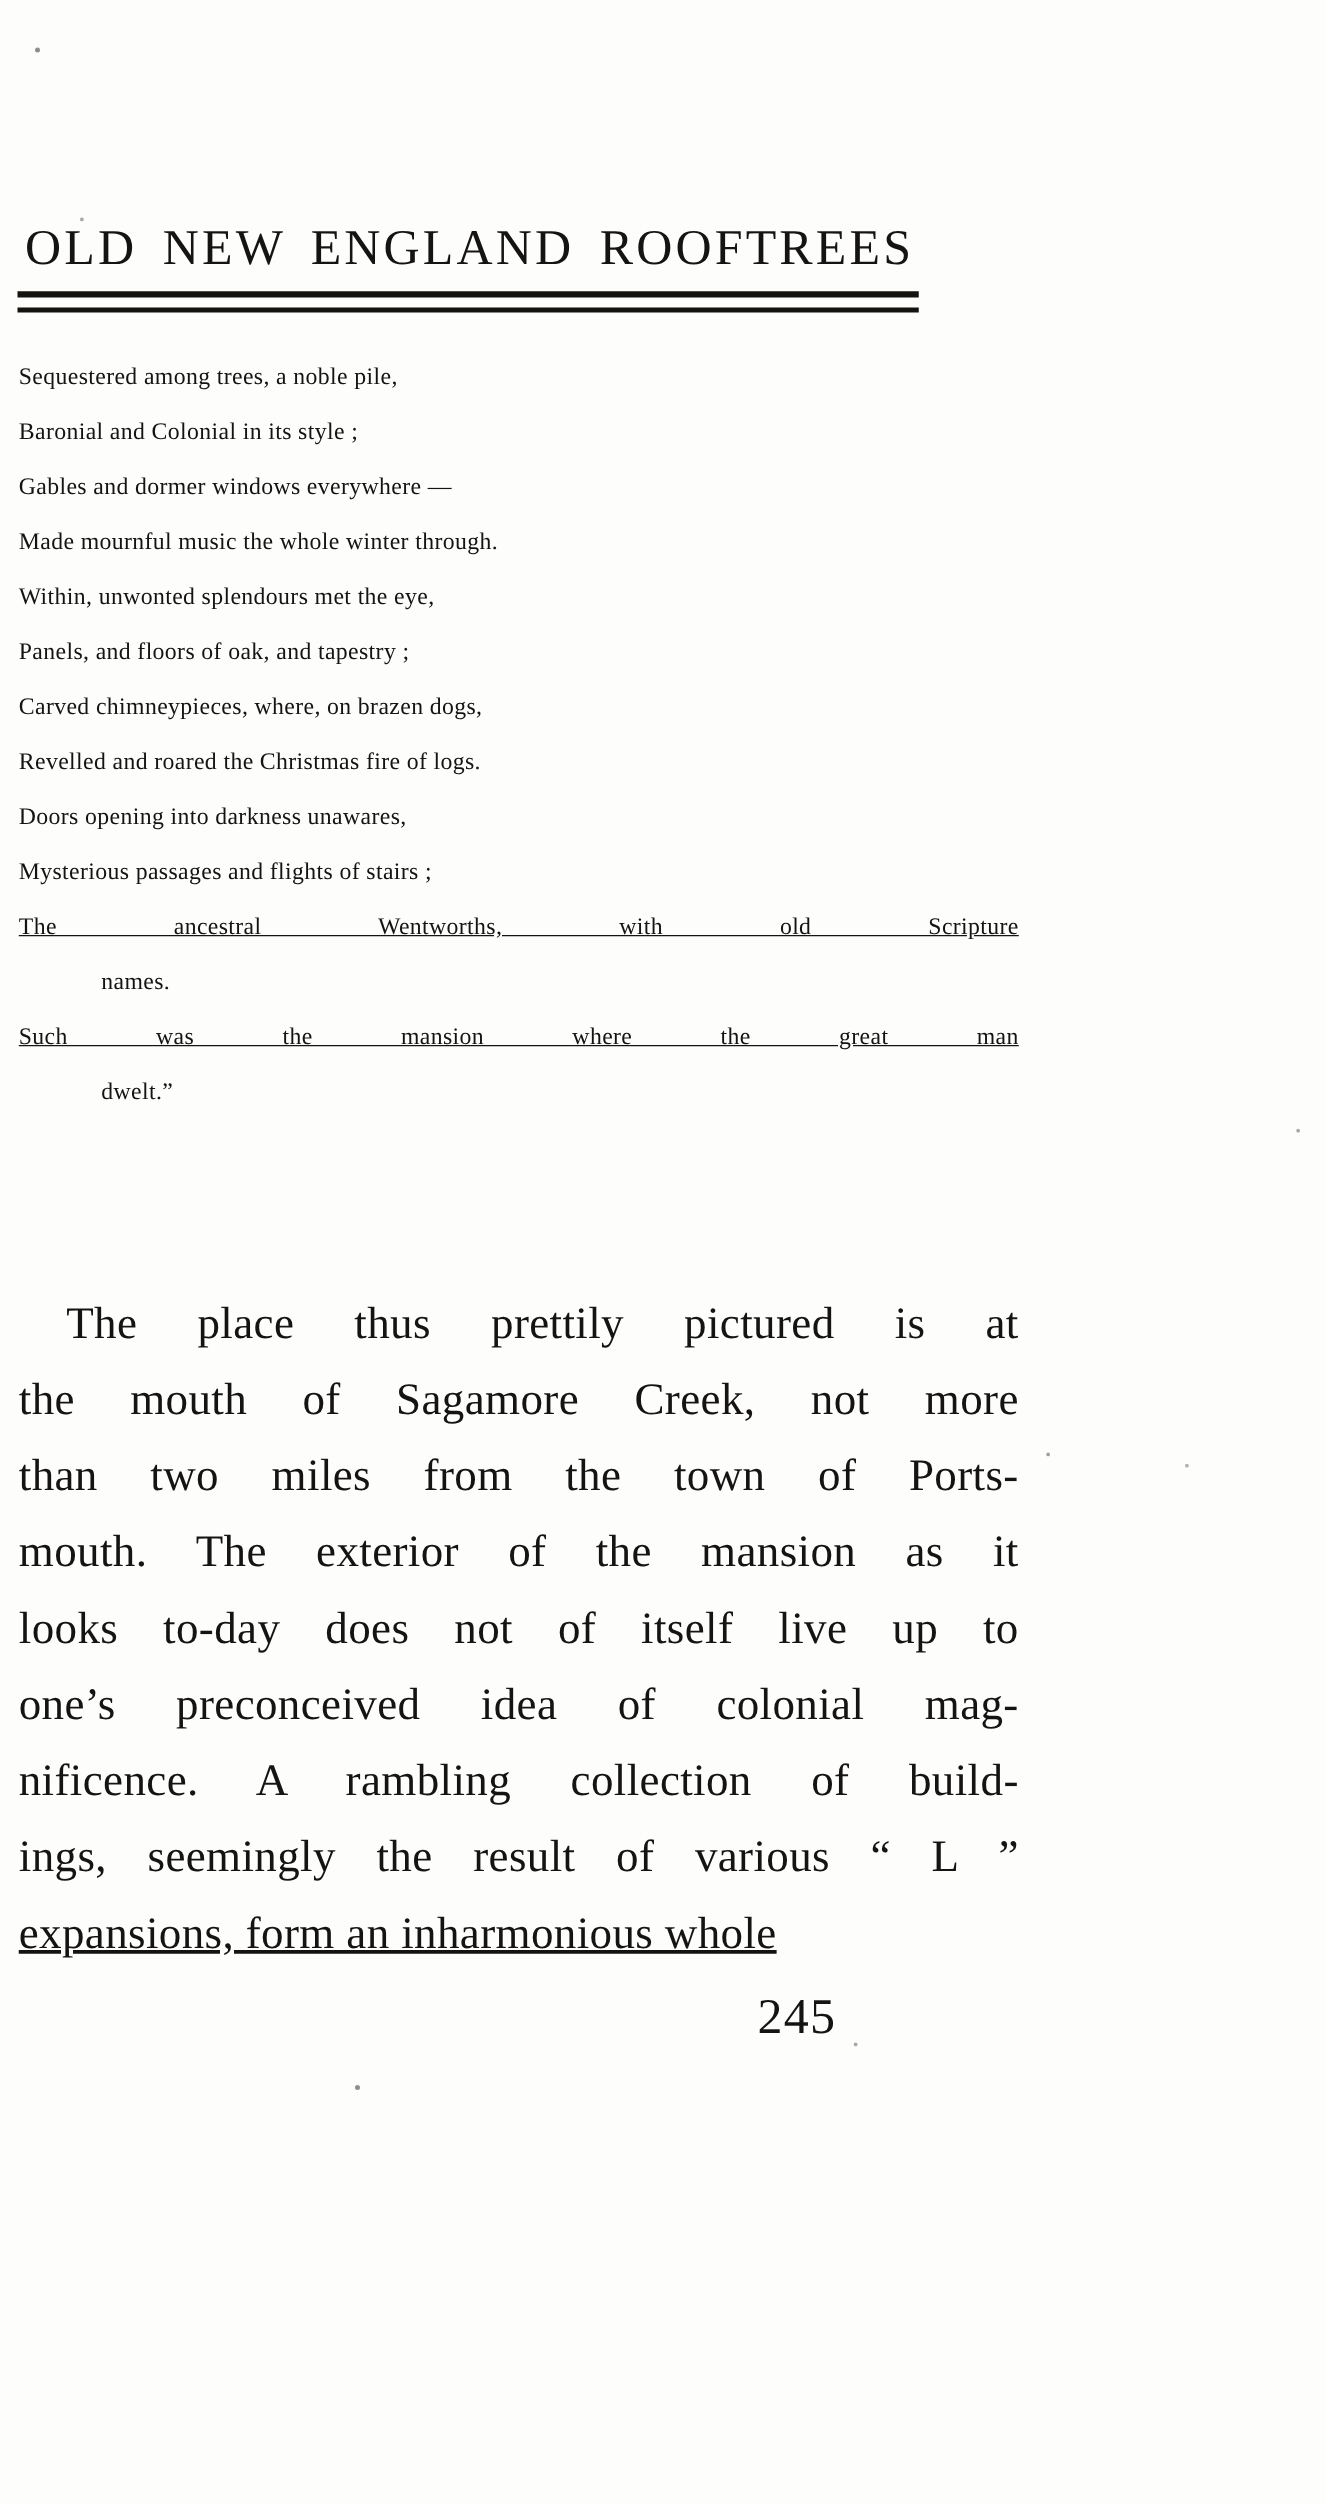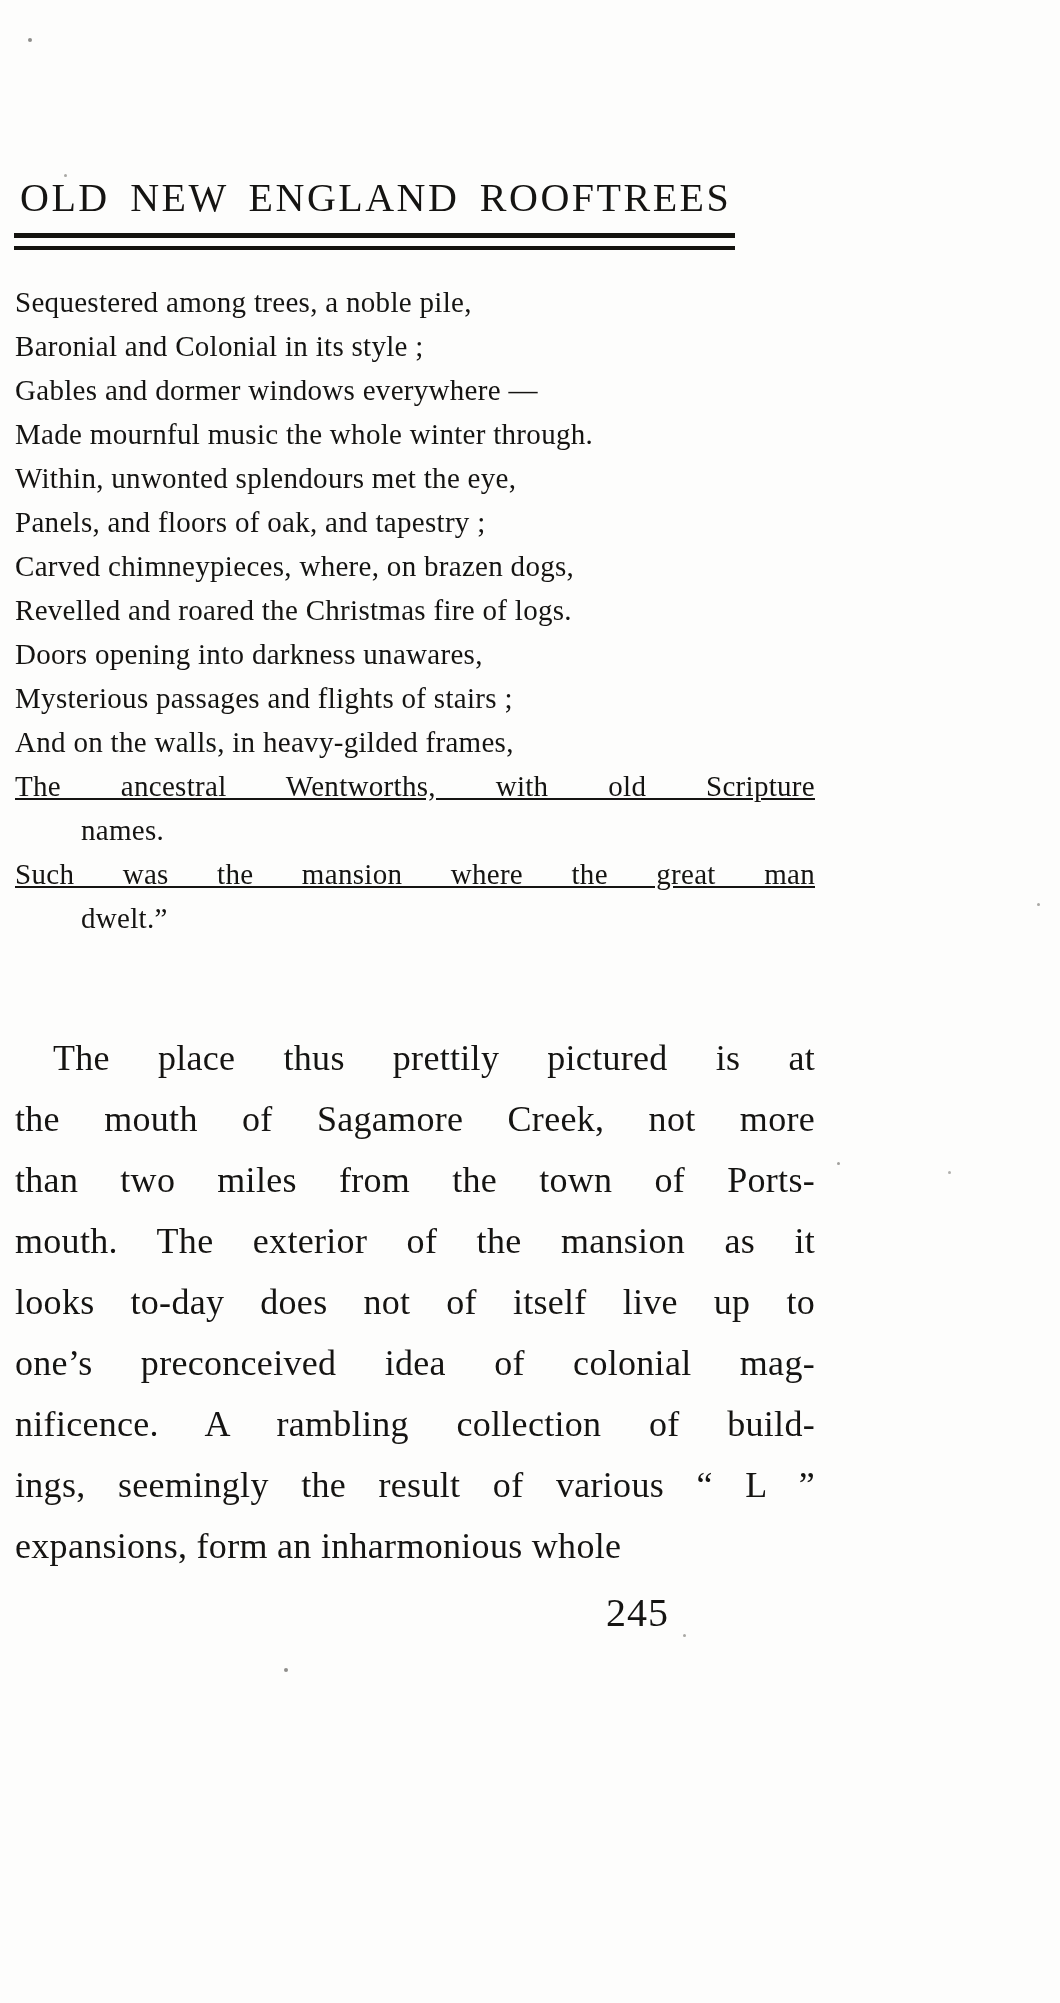--- a/index.html
+++ b/index.html
@@ -32,21 +32,21 @@
     width: 721px; height: 17px;
     border-top: 5px solid #14130f;
     border-bottom: 4px solid #14130f;
   }
 
   
   .poem {
     position: absolute;
     left: 15px; top: 280px;
     width: 800px;
-    font-size: 29px;
+    font-size: 19px;
     line-height: 44px;
     letter-spacing: 0.3px;
   }
   .poem .line { white-space: nowrap; }
   .poem .line.indent { padding-left: 66px; }
   .poem .line.spread {
     white-space: normal;
     text-align: justify;
     text-align-last: justify;
     text-decoration: underline;
@@ -59,21 +59,21 @@
     width: 800px;
     font-size: 36px;
     line-height: 61px;
     letter-spacing: 0.3px;
   }
   .body-para .line {
     text-align: justify;
     text-align-last: justify;
   }
   .body-para .line.first { text-indent: 38px; }
-  .body-para .line.last { text-align-last: left; }
+  .body-para .line.last { text-align-last: left; text-decoration: underline; }
 
   
   .folio {
     position: absolute;
     left: 606px; top: 1590px;
     font-size: 40px;
     line-height: 46px;
     letter-spacing: 1px;
   }
 
@@ -106,21 +106,20 @@
       <div class="line">Sequestered among trees, a noble pile,</div>
       <div class="line">Baronial and Colonial in its style ;</div>
       <div class="line">Gables and dormer windows everywhere —</div>
       <div class="line">Made mournful music the whole winter through.</div>
       <div class="line">Within, unwonted splendours met the eye,</div>
       <div class="line">Panels, and floors of oak, and tapestry ;</div>
       <div class="line">Carved chimneypieces, where, on brazen dogs,</div>
       <div class="line">Revelled and roared the Christmas fire of logs.</div>
       <div class="line">Doors opening into darkness unawares,</div>
       <div class="line">Mysterious passages and flights of stairs ;</div>
-      <div class="line">And on the walls, in heavy-gilded frames,</div>
       <div class="line spread">The ancestral Wentworths, with old Scripture</div>
       <div class="line indent">names.</div>
       <div class="line spread">Such was the mansion where the great man</div>
       <div class="line indent">dwelt.”</div>
     </div>
 
   <div class="body-para">
       <div class="line first">The place thus prettily pictured is at</div>
       <div class="line">the mouth of Sagamore Creek, not more</div>
       <div class="line">than two miles from the town of Ports-</div>

